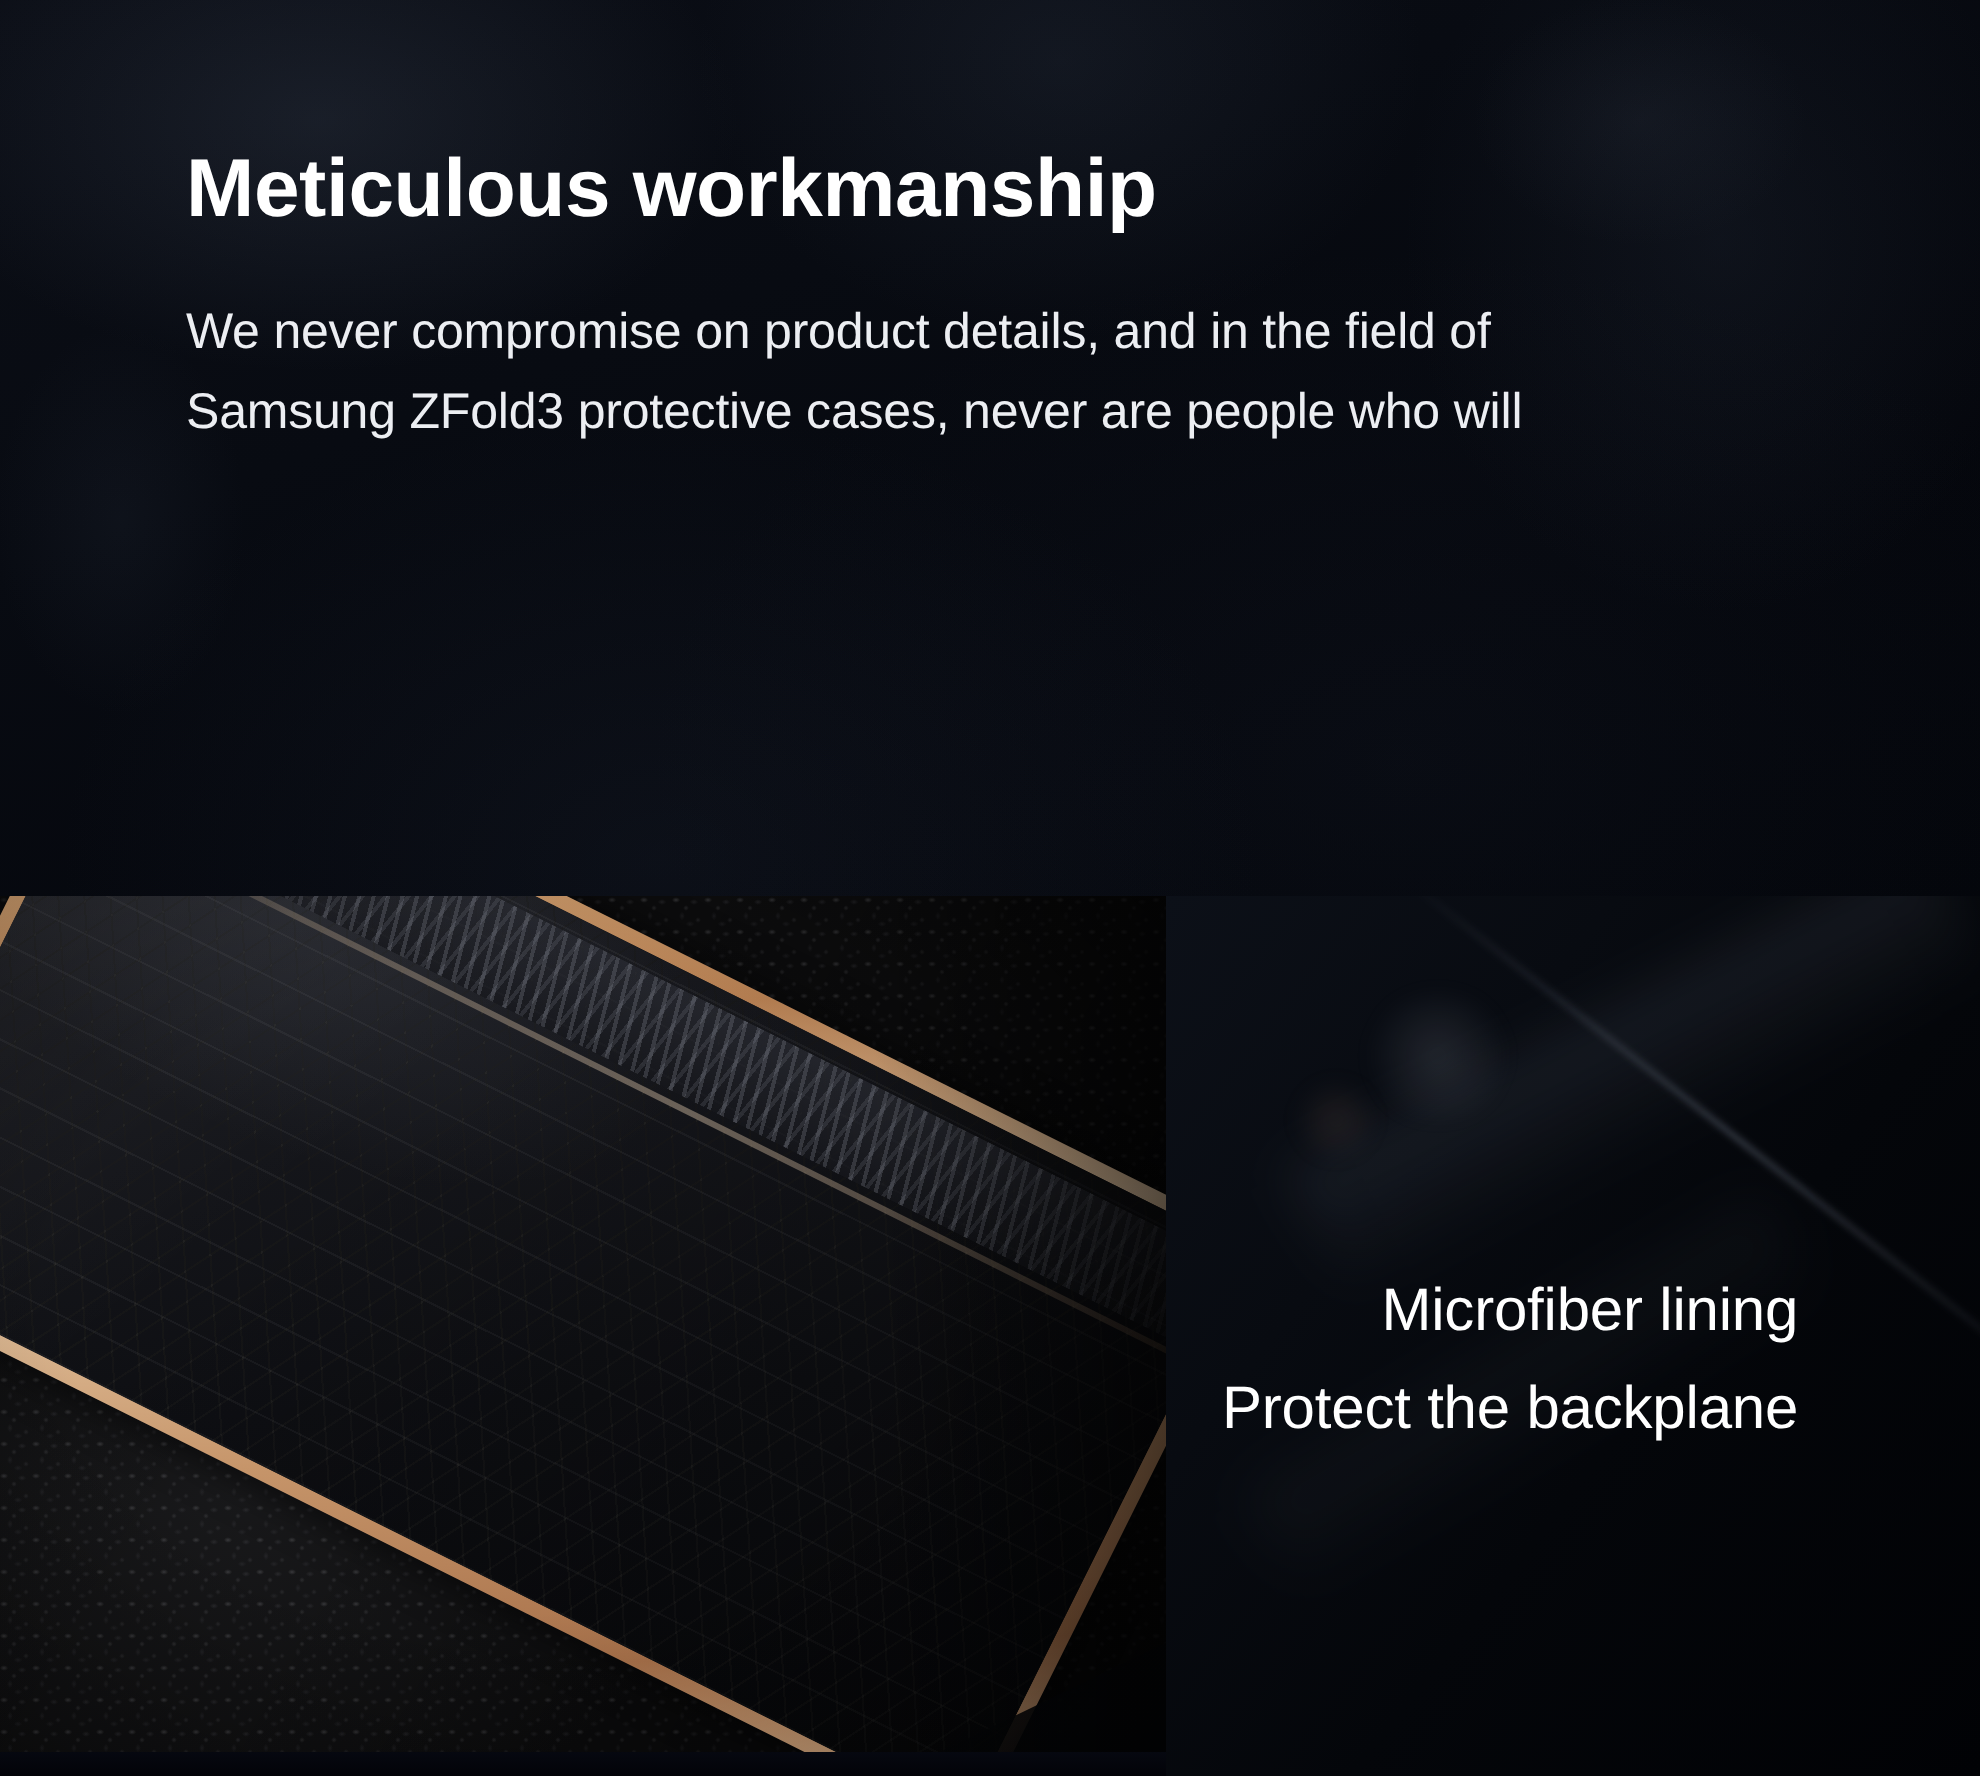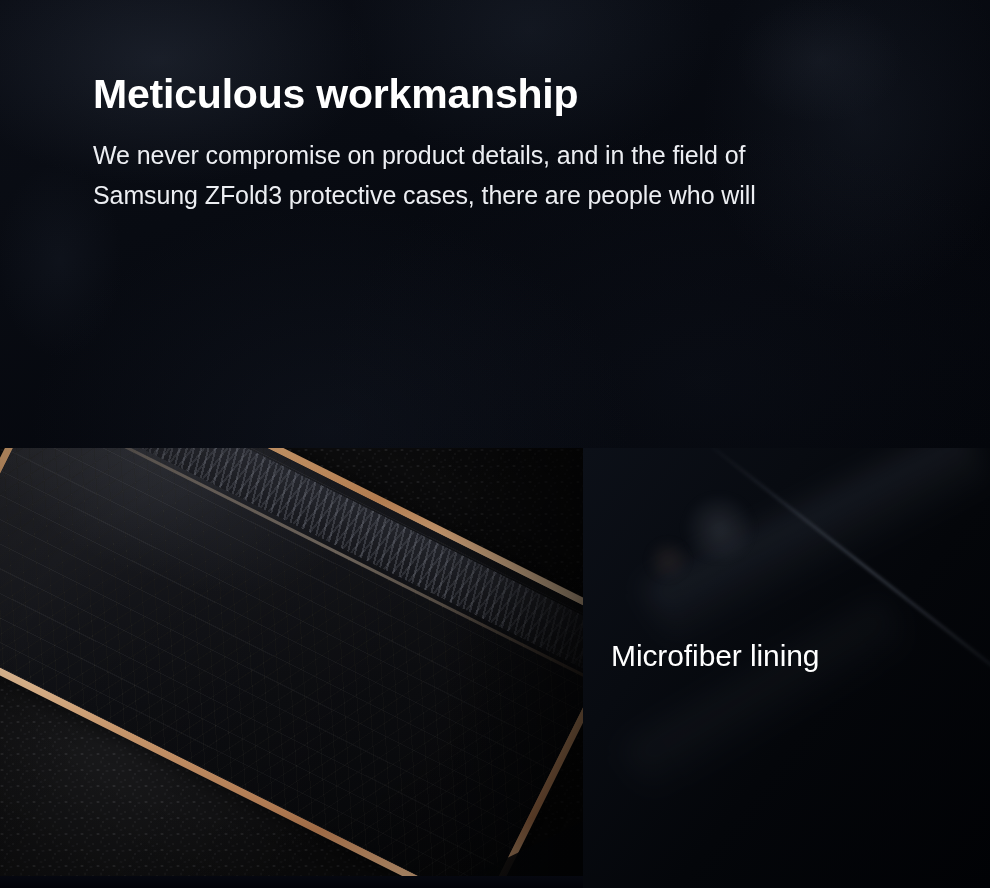--- a/index.html
+++ b/index.html
@@ -34,21 +34,21 @@
   .copy { position:absolute; left:93px; top:70px; width:880px; z-index:5; }
   .headline {
     font-size:41px; font-weight:bold; color:#ffffff;
     letter-spacing:-0.2px; line-height:1.18; white-space:nowrap;
   }
   .subhead {
     font-size:34px; font-weight:normal; color:#f4f5f7;
     letter-spacing:-0.1px; line-height:1.28; margin-top:11px; white-space:nowrap;
   }
   .body-copy {
-    margin-top:18px; font-size:25px; font-weight:normal; color:#eceef2;
+    margin-top:29px; font-size:25px; font-weight:normal; color:#eceef2;
     line-height:1.58; letter-spacing:-0.1px; max-width:880px;
   }
   .body-copy span { display:block; white-space:nowrap; }
 
   
   .photo {
     position:absolute; left:0; top:448px; width:583px; height:428px;
     overflow:hidden; background:#0a0a0a;
   }
   
@@ -190,21 +190,21 @@
 </head>
 <body>
 
 <div class="page">
 
   <section class="hero">
     <div class="copy">
       <h1 class="headline">Meticulous workmanship</h1>
       <p class="body-copy">
         <span>We never compromise on product details, and in the field of</span>
-        <span>Samsung ZFold3 protective cases, there are people who will</span>
+        <span>Samsung ZFold3 protective cases, never are people who will</span>
       </p>
     </div>
   </section>
 
   <figure class="photo">
     <div class="leather"></div>
     <div class="leather-shade"></div>
 
     <div class="case-wrap">
       <div class="case-frame"></div>
@@ -221,16 +221,17 @@
 
   <section class="rightpanel">
     <div class="rp-streak-a"></div>
     <div class="rp-streak-b"></div>
     <div class="rp-streak-c"></div>
     <div class="rp-bokeh-a"></div>
     <div class="rp-bokeh-b"></div>
 
     <div class="caption">
       <div class="caption-line">Microfiber lining</div>
+      <div class="caption-line">Protect the backplane</div>
     </div>
   </section>
 
 </div>
 
 </body></html>

